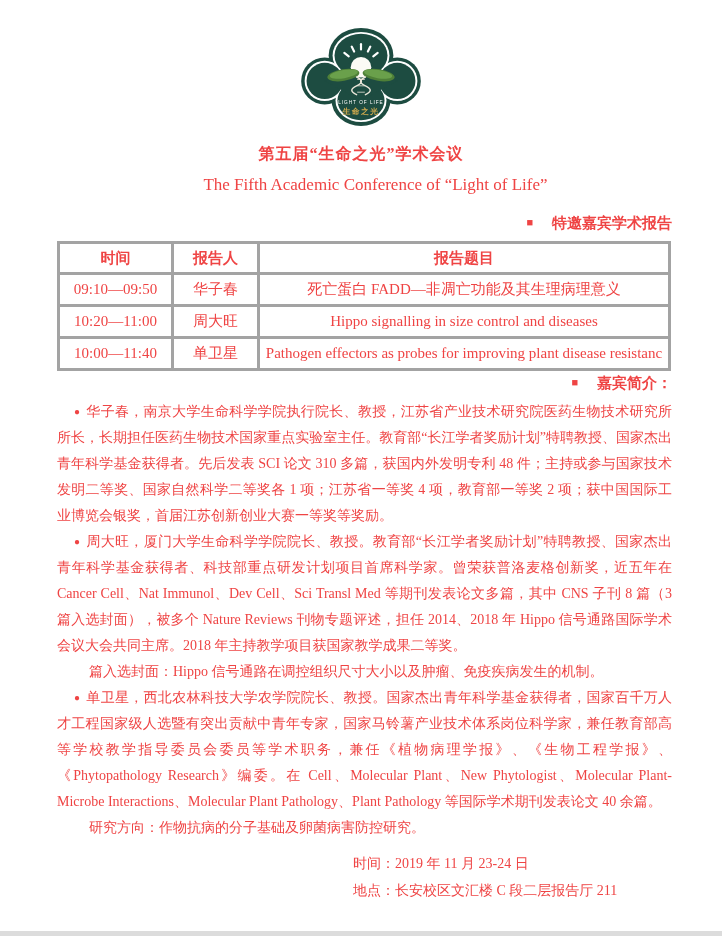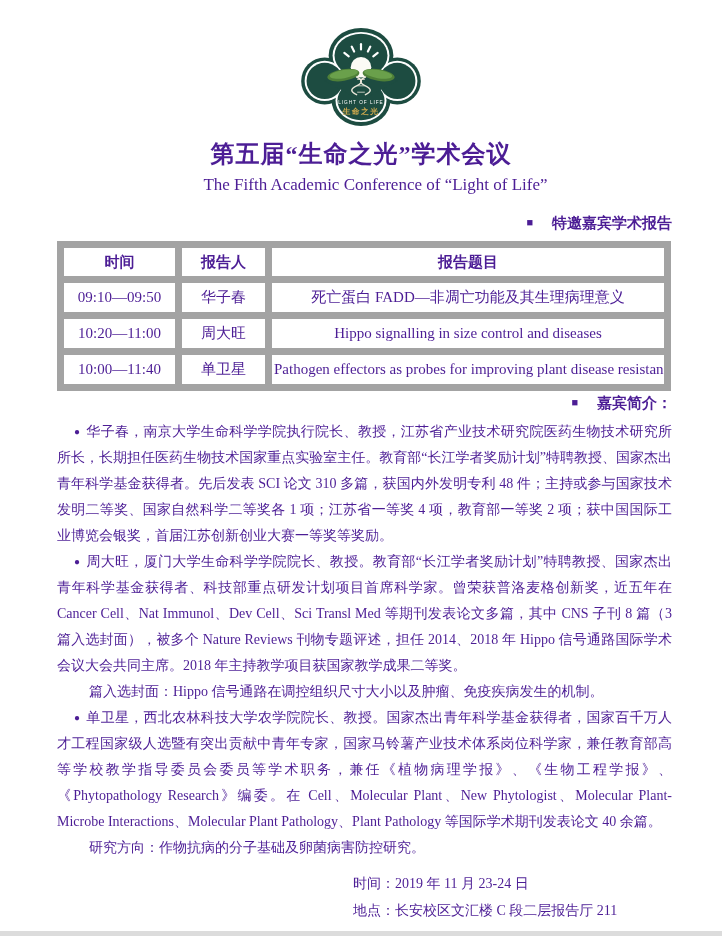--- a/index.html
+++ b/index.html
@@ -2,27 +2,27 @@
 <html><head>
 <meta charset="utf-8">
 <style>
   html,body{margin:0;padding:0;background:#ffffff;}
   .page{
     position:relative;
     width:722px;height:936px;
     background:#ffffff;
     overflow:hidden;
     font-family:"Liberation Serif","DejaVu Serif",serif;
-    color:#4c1d95;
+    color:#ef4444;
   }
   .logo-area{padding-top:26px;text-align:center;line-height:0;}
   .title-zh{
     margin:10px 0 0 0;
     text-align:center;
-    font-size:24px;
+    font-size:16px;
     font-weight:bold;
     letter-spacing:1px;
     line-height:32px;
   }
   .title-en{
     margin-top:3px;
     text-align:center;
     font-size:17px;
     line-height:24px;
     padding-left:29px;
@@ -41,21 +41,21 @@
   }
   .schedule-table{
     margin:8px 0 0 57px;
     border-collapse:collapse;
     width:614px;
     table-layout:fixed;
     font-size:15px;
     border:2px solid #000;
   }
   .schedule-table th,.schedule-table td{
-    border:7px solid #a3a3a3;
+    border:3px solid #a3a3a3;
     text-align:center;
     padding:0 2px;
     overflow:hidden;
   }
   .schedule-table th{height:28px;font-weight:bold;}
   .schedule-table td{height:29px;}
   .col-time{width:107px;}
   .col-speaker{width:79px;}
   .title-cell{white-space:nowrap;}
   .section-heading.second{margin-top:1px;}

